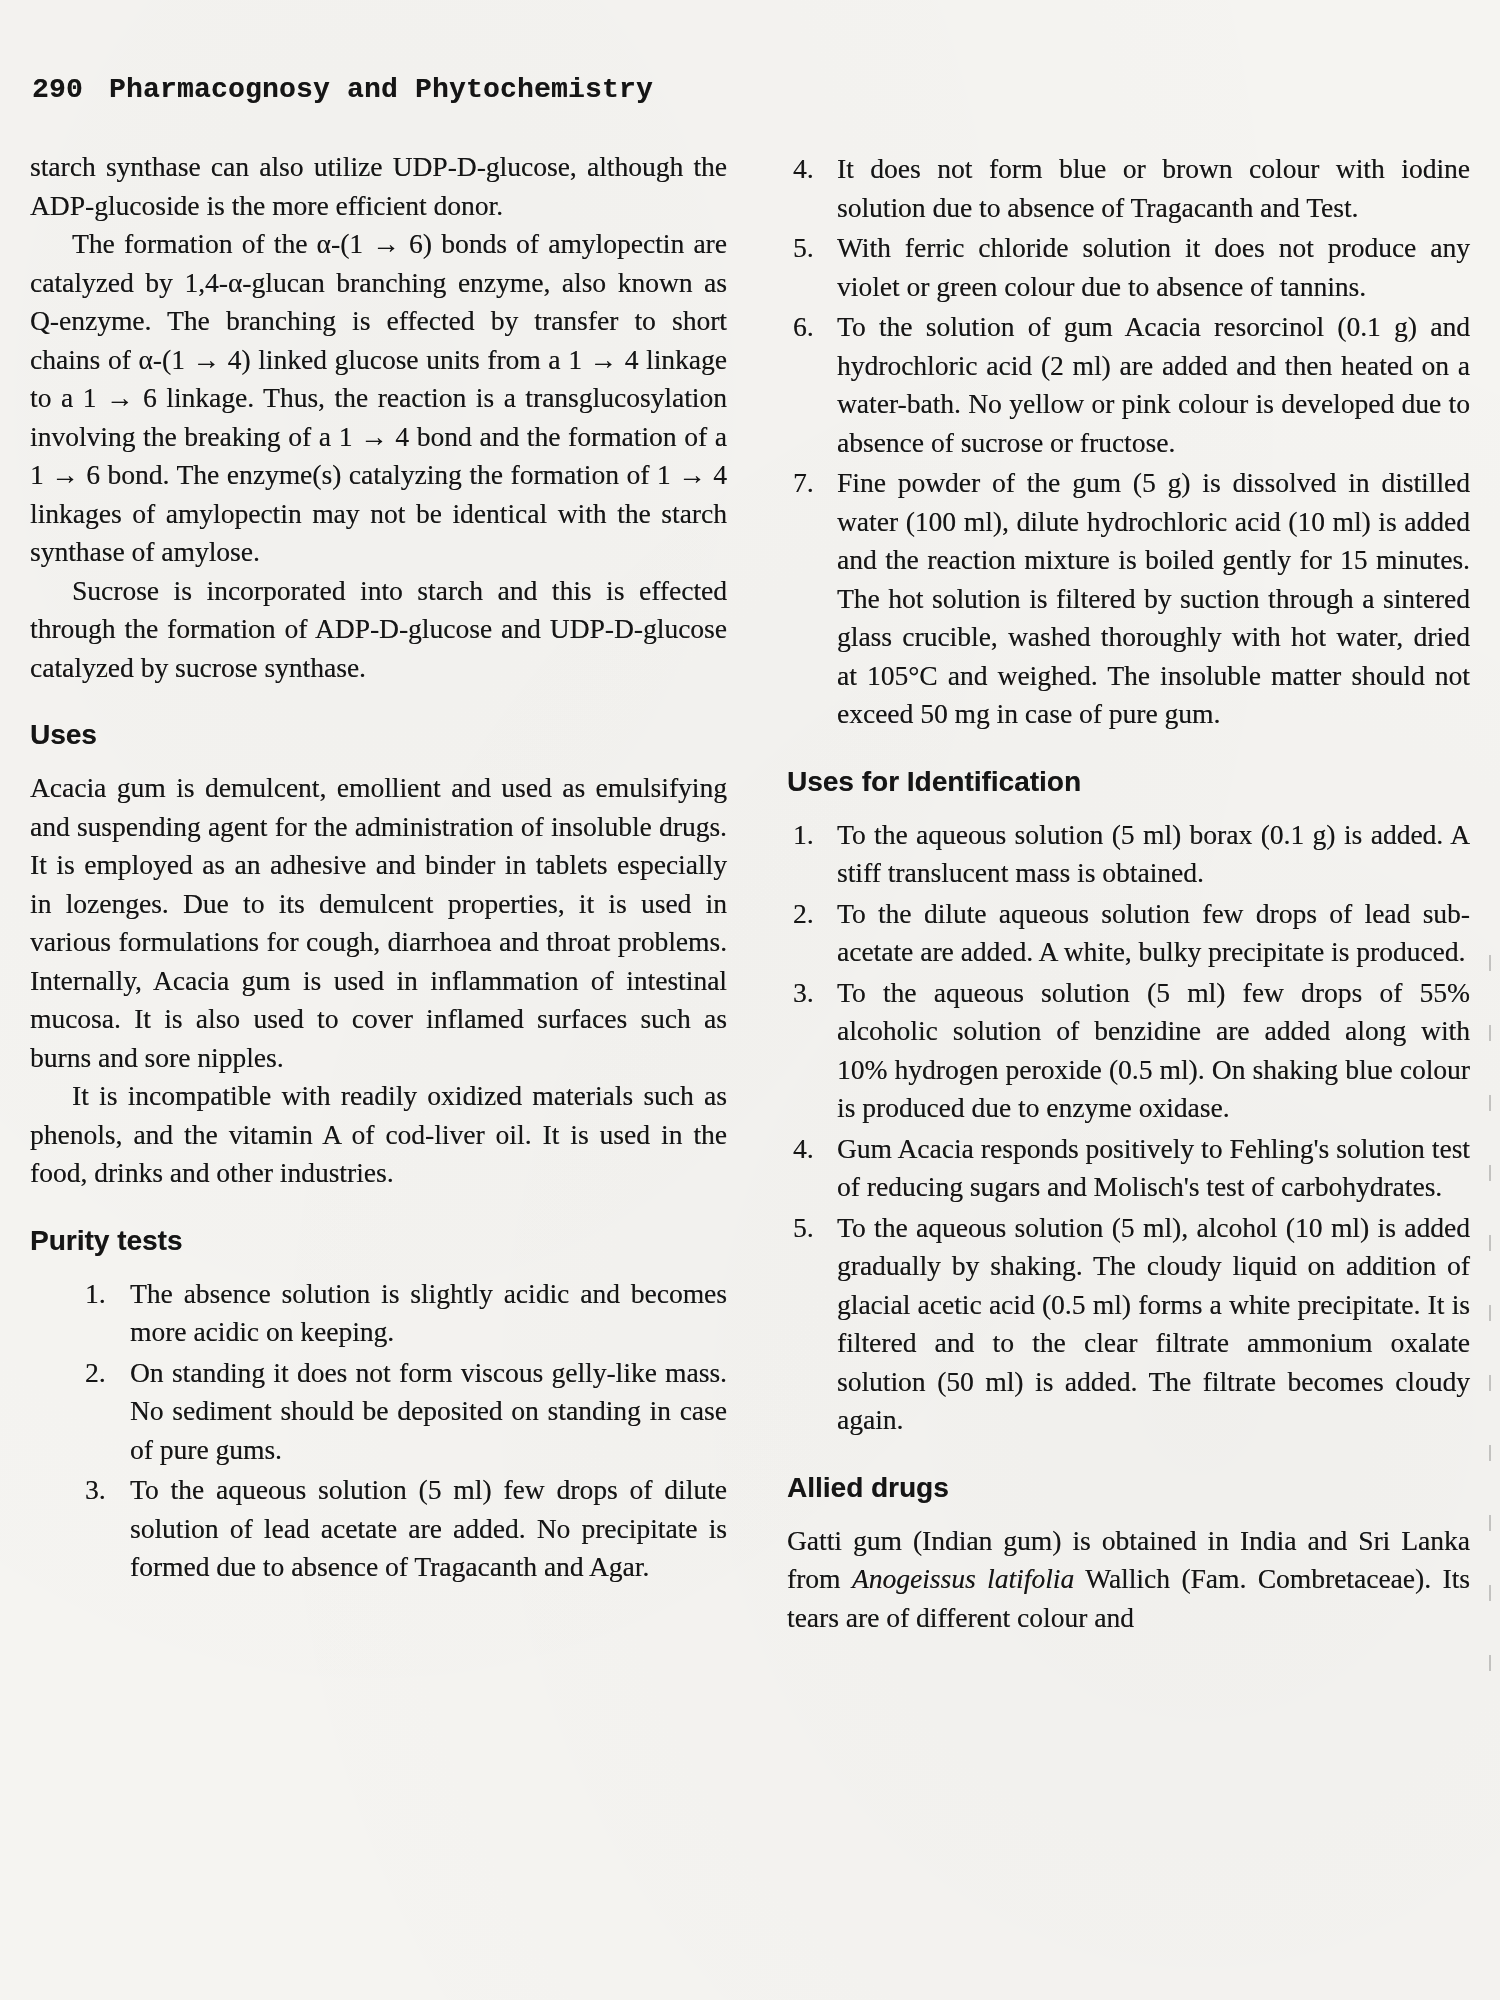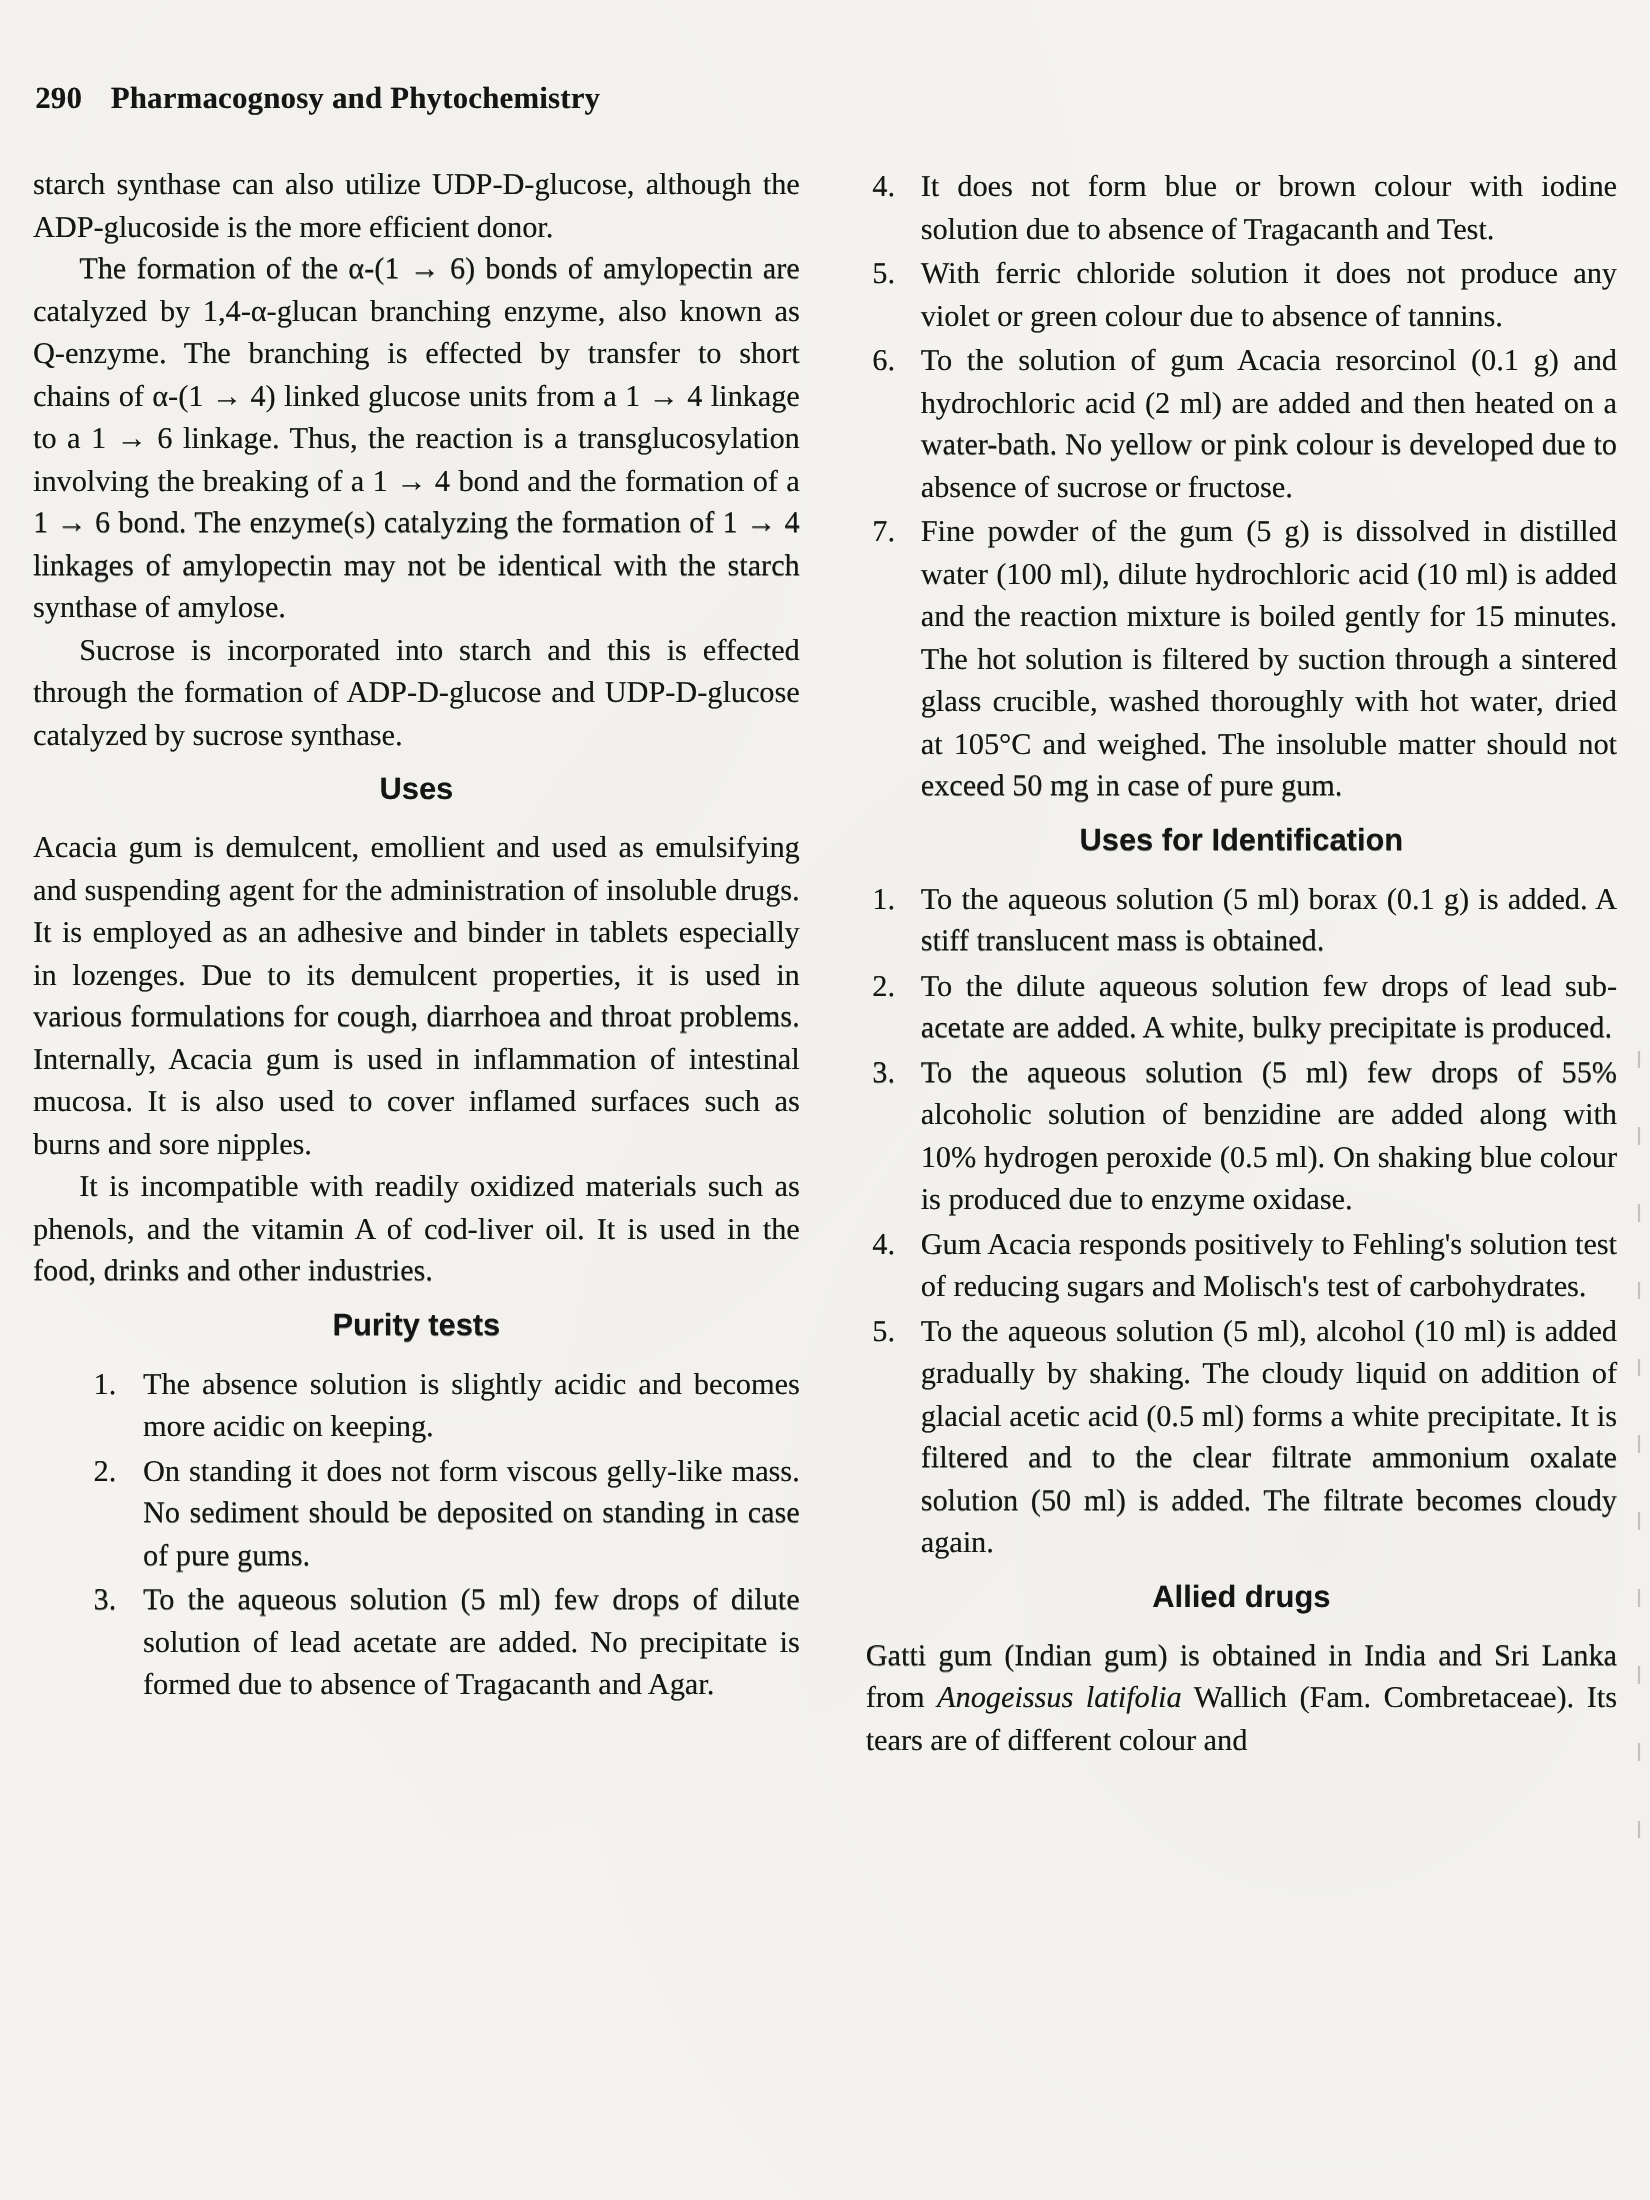--- a/index.html
+++ b/index.html
@@ -7,38 +7,38 @@
     width:1500px;height:2000px;position:relative;overflow:hidden;
     background:
       radial-gradient(ellipse at 25% 20%, rgba(0,0,0,0.015), transparent 65%),
       radial-gradient(ellipse at 80% 70%, rgba(0,0,0,0.018), transparent 60%),
       #f5f4f1;
     font-family:"Liberation Serif","DejaVu Serif",serif;
     color:#151515;
   }
   .page-header{
     position:absolute;left:32px;top:74px;
-    font-family:Liberation Serif, serif;
+    font-family:Liberation Mono, monospace;
     font-size:28px;font-weight:700;letter-spacing:0.2px;
     display:flex;gap:26px;align-items:flex-end;
     text-shadow:0.2px 0.2px 0.5px rgba(20,20,20,0.5);
   }
   .col{
     position:absolute;top:148px;
     font-size:27.5px;line-height:38.5px;text-align:justify;
     text-shadow:0.2px 0.2px 0.5px rgba(20,20,20,0.55);
   }
   .col-left{left:30px;width:697px;}
   .col-right{left:787px;width:683px;}
   .para{margin:0;}
   .para.indent{text-indent:42px;}
   h3.section{
     font-family:"Liberation Sans","DejaVu Sans",sans-serif;
     font-size:28px;font-weight:700;line-height:38px;
-    margin:11px 0 15px 0;text-align:center;
+    margin:29px 0 15px 0;text-align:left;
     text-shadow:0.2px 0.2px 0.5px rgba(20,20,20,0.5);
   }
   .li{display:flex;margin-top:2px;}
   .li .num{flex:0 0 45px;}
   .li .txt{flex:1;text-align:justify;}
   .col-left .li{padding-left:55px;}
   .col-right .li{padding-left:6px;}
   .col-right .li .num{flex:0 0 44px;}
   em{font-style:italic;}
   .edge-artifact{

